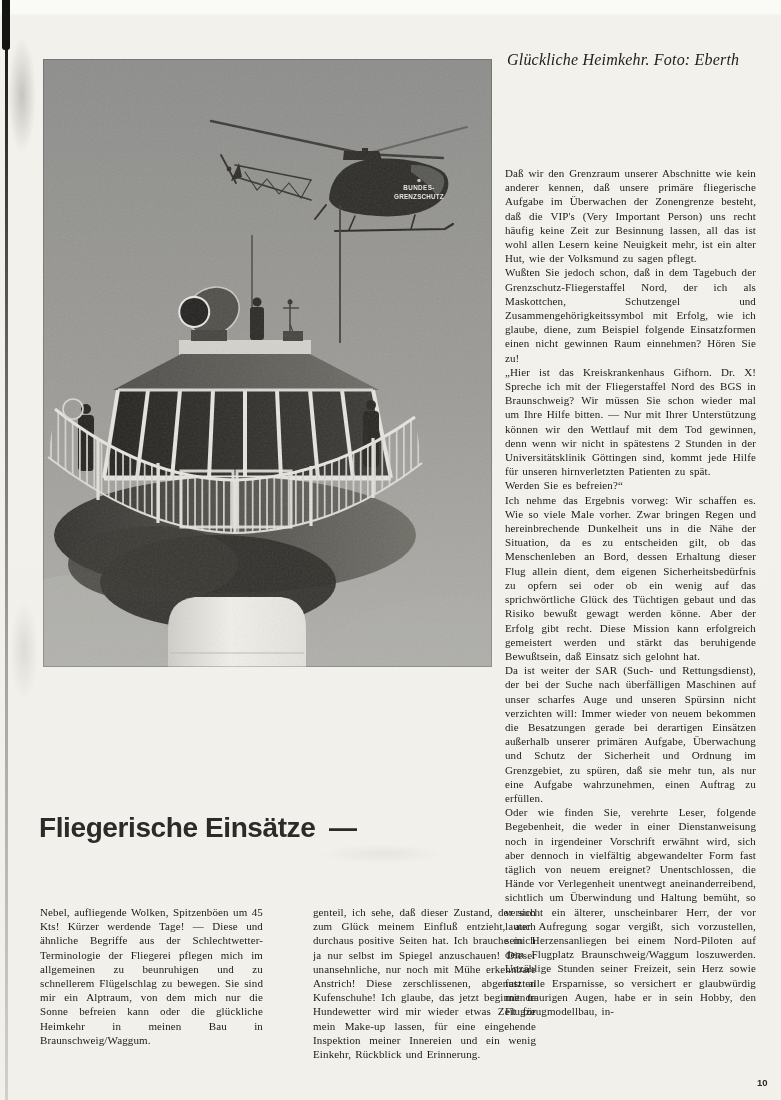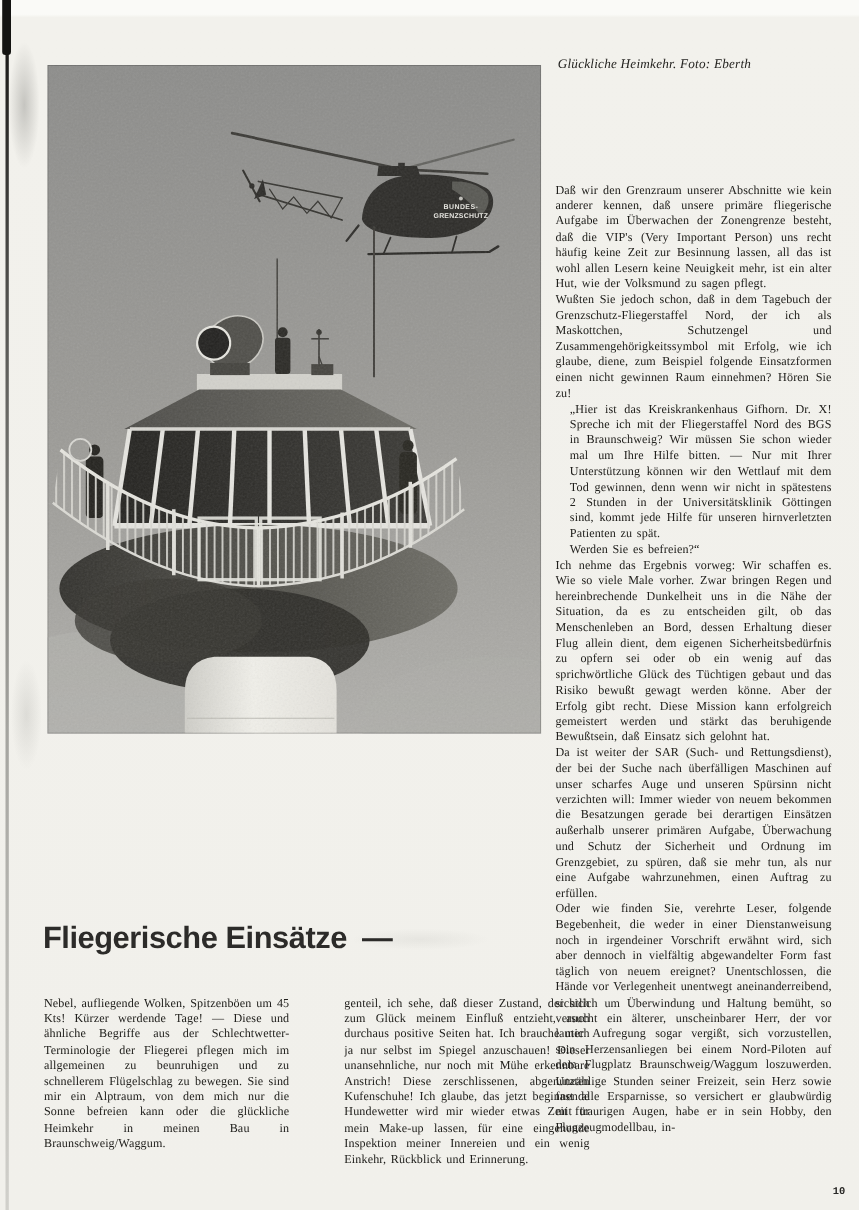--- a/index.html
+++ b/index.html
@@ -18,36 +18,36 @@
   .edge-cap{position:absolute;left:2px;top:0;width:8px;height:50px;background:#141412;border-radius:0 0 3px 3px;}
   .smudge-a{position:absolute;left:8px;top:38px;width:28px;height:115px;
     background:radial-gradient(closest-side,rgba(70,70,66,.26),rgba(70,70,66,0));}
   .smudge-b{position:absolute;left:10px;top:600px;width:28px;height:100px;
     background:radial-gradient(closest-side,rgba(70,70,66,.12),rgba(70,70,66,0));}
 
   .photo{position:absolute;left:43px;top:59px;width:449px;height:608px;}
   .photo svg{display:block;}
 
   .caption{position:absolute;left:507px;top:51px;width:260px;
-    font-style:italic;font-size:12px;letter-spacing:.2px;color:#23221f;}
+    font-style:italic;font-size:16px;letter-spacing:.2px;color:#23221f;}
 
   .headline{position:absolute;left:39px;top:812px;
     font-family:"Liberation Sans", sans-serif;font-weight:bold;
-    font-size:28px;line-height:32px;letter-spacing:-0.4px;color:#2c2b29;margin-top:25px;}
+    font-size:28px;line-height:32px;letter-spacing:-0.4px;color:#2c2b29;}
 
   .col{position:absolute;font-size:11px;line-height:14.2px;text-align:justify;
     letter-spacing:.12px;word-spacing:1.3px;color:#21201d;}
   .col p{margin:0;}
   .col-left{left:40px;top:905px;width:223px;height:190px;overflow:hidden;}
   .col-mid{left:269px;top:905px;width:223px;height:190px;overflow:hidden;margin-left:44px;}
   .col-right{left:505px;top:166px;width:251px;height:913px;overflow:hidden;}
-  .quote{margin-left:13px;}
+  .quote{}
 
   .pagenum{position:absolute;left:757px;top:1077px;
-    font-family:Liberation Mono, monospace;font-weight:bold;font-size:9.5px;color:#2a2927;text-align:right;}
+    font-family:Liberation Sans, sans-serif;font-weight:bold;font-size:9.5px;color:#2a2927;text-align:right;}
 </style>
 </head>
 <body>
 
 <div class="edge-line"></div>
 <div class="edge-cap"></div>
 <div class="smudge-a"></div>
 <div class="smudge-b"></div>
 
 <div class="photo">

